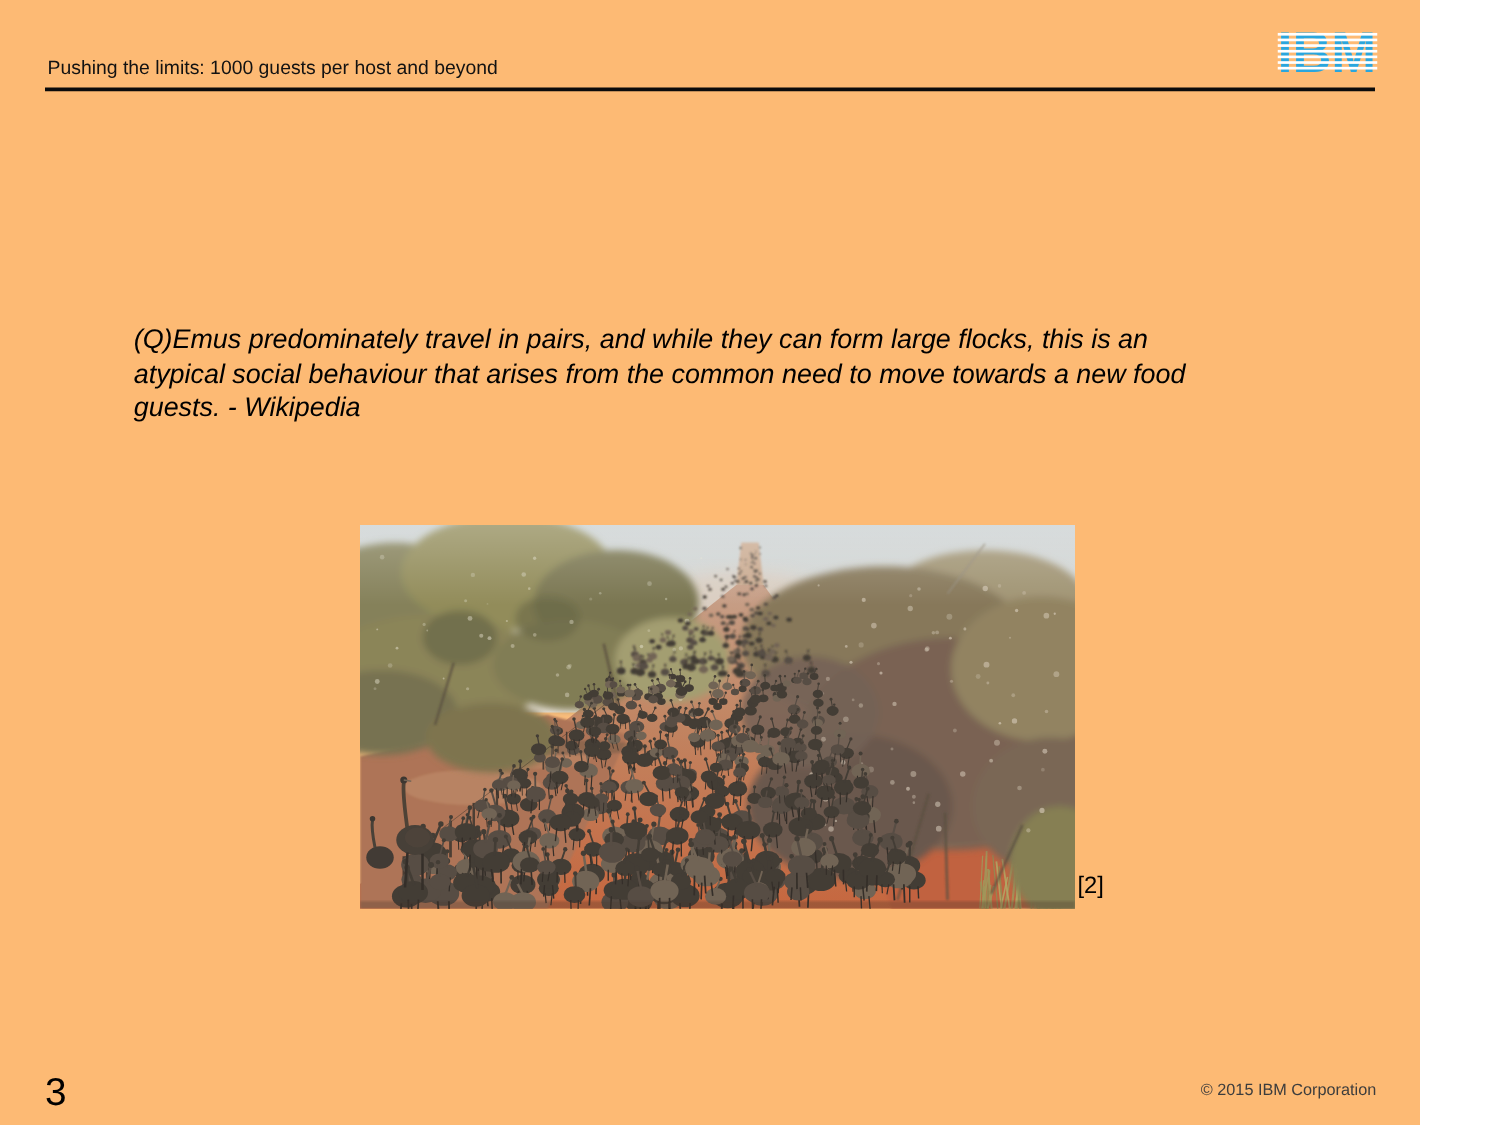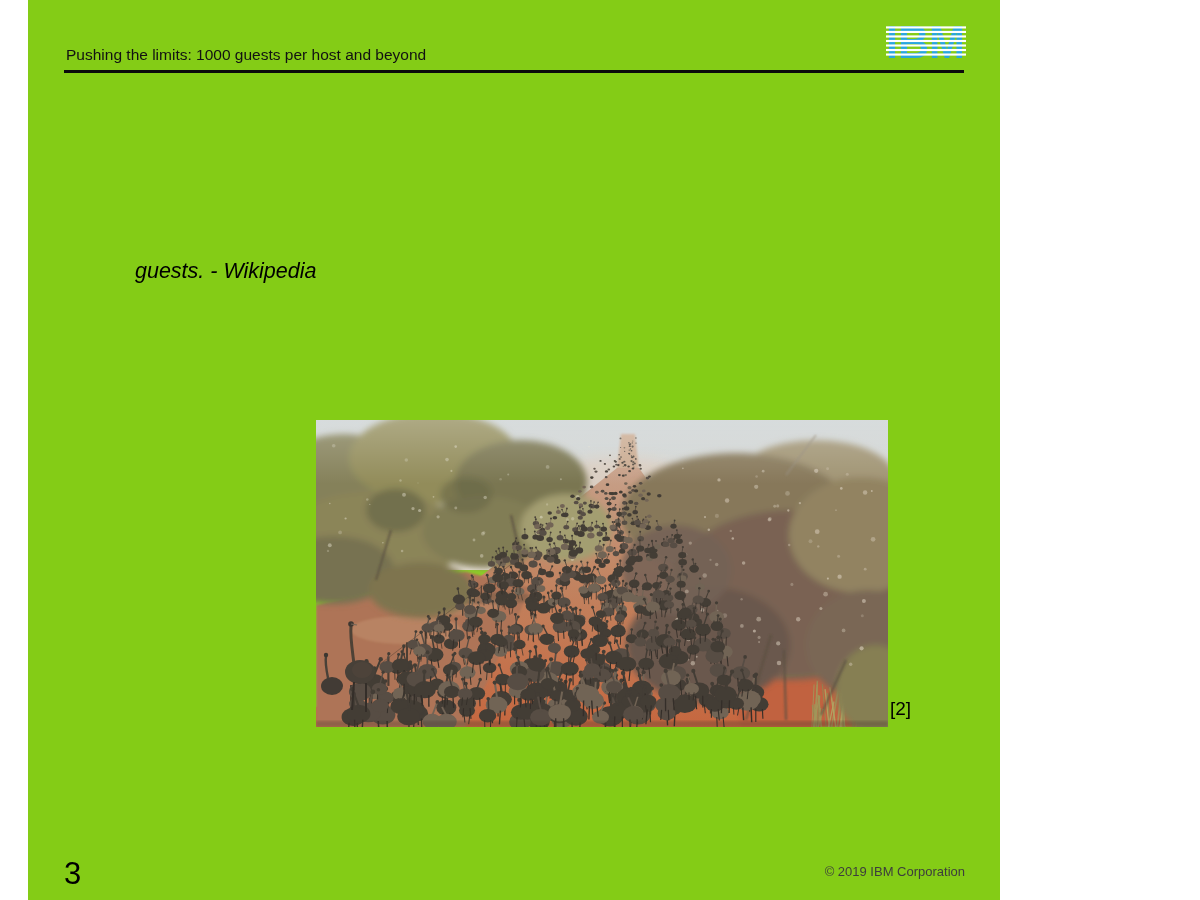--- a/index.html
+++ b/index.html
@@ -1,17 +1,17 @@
 <!DOCTYPE html>
 <html><head>
 <meta charset="utf-8">
 <style>
   html,body{margin:0;padding:0;background:#fff;}
-  .slide{position:relative;width:972px;height:900px;background:#84cc16;overflow:hidden;
-         font-family:"Liberation Sans",sans-serif;margin-left:28px;}
+  .slide{position:relative;width:1136px;height:900px;background:#fdba74;overflow:hidden;
+         font-family:"Liberation Sans",sans-serif;}
 
   .header-title{position:absolute;left:38px;top:46px;font-size:15.5px;color:#121212;}
   .header-rule{position:absolute;left:36px;right:36px;top:70px;height:2.5px;background:#0b0b0b;}
   .ibm-logo{position:absolute;right:34px;top:24px;width:80px;height:34px;}
 
   .quote{position:absolute;left:107px;top:258px;font-size:21.5px;font-style:italic;
          color:#000;line-height:27.5px;letter-spacing:0;}
   .quote div{white-space:nowrap;}
 
   .photo{position:absolute;left:288px;top:420px;width:572px;height:307px;margin:0;}
@@ -37,20 +37,22 @@
         <rect x="0" y="15.91" width="80" height="2.15" fill="#ffffff"></rect>
         <rect x="0" y="20.43" width="80" height="2.15" fill="#ffffff"></rect>
         <rect x="0" y="24.95" width="80" height="2.15" fill="#ffffff"></rect>
         <rect x="0" y="29.47" width="80" height="2.15" fill="#ffffff"></rect>
       </g>
   </svg>
 
   <div class="header-rule"></div>
 
   <div class="quote">
+    <div>(Q)Emus predominately travel in pairs, and while they can form large flocks, this is an</div>
+    <div>atypical social behaviour that arises from the common need to move towards a new food</div>
     <div>guests. - Wikipedia</div>
   </div>
 
   <figure class="photo">
     <svg id="photoSvg" viewBox="0 0 572 307" preserveAspectRatio="none" xmlns="http://www.w3.org/2000/svg">
       <defs>
         <linearGradient id="skyG" x1="0" y1="0" x2="0" y2="1">
           <stop offset="0" stop-color="#c7ced0"></stop>
             <stop offset="1" stop-color="#ece5dc"></stop>
         </linearGradient>
@@ -2303,15 +2305,15 @@
         <rect x="0" y="301" width="572" height="6" fill="#3a261c" opacity="0.3" filter="url(#b1)"></rect>
         <rect x="0" y="0" width="572" height="307" fill="#f3ece2" opacity="0.08"></rect>
         <rect x="0" y="0" width="572" height="64" fill="url(#fadeW)" opacity="0.5"></rect>
       </g>
     </svg>
   </figure>
 
   <div class="citation">[2]</div>
 
   <div class="page-number">3</div>
-  <div class="copyright">© 2019 IBM Corporation</div>
+  <div class="copyright">© 2015 IBM Corporation</div>
 
 </div>
 
 </body></html>

